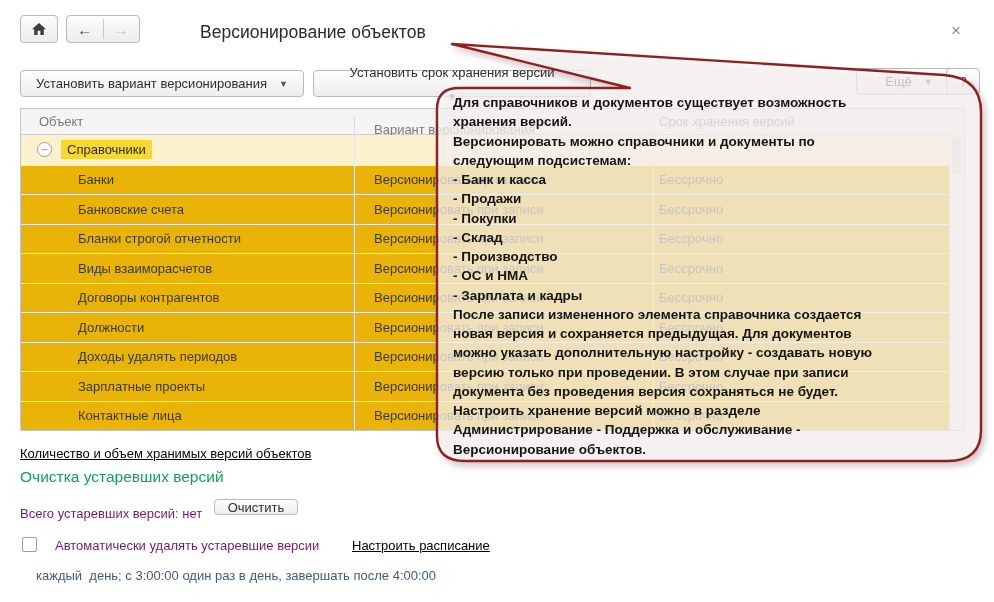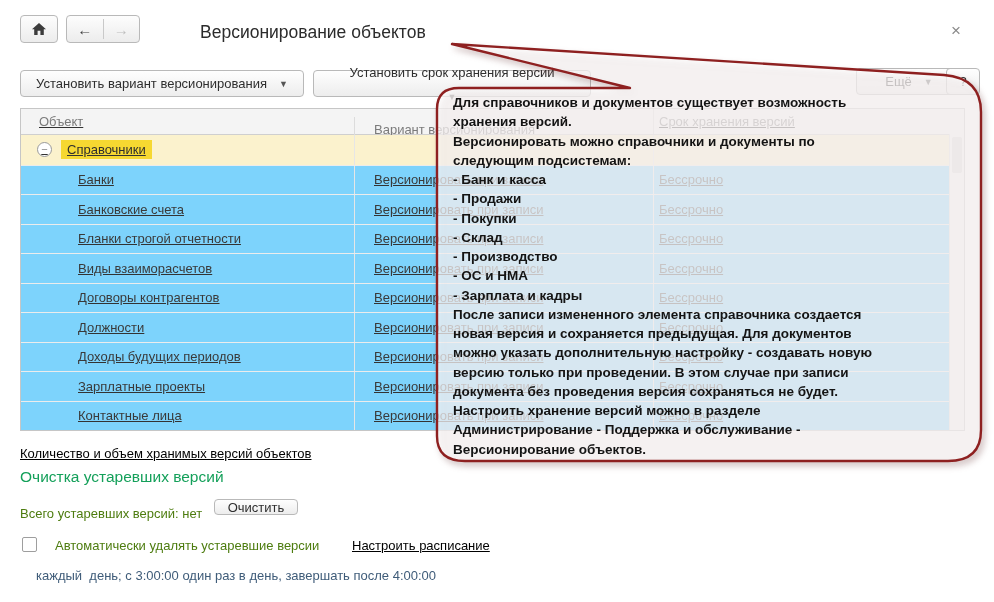--- a/index.html
+++ b/index.html
@@ -22,21 +22,21 @@
   #close-x{font-size:17px;color:#8a8a8a;cursor:pointer;line-height:1;}
   
   .cmd-btn{
     box-sizing:border-box;height:27px;border:1px solid #b9b9b9;border-radius:4px;
     background:linear-gradient(#fefefe,#ededed);display:flex;align-items:center;
     font-size:13px;color:#2e2e2e;padding:0 10px;cursor:pointer;justify-content:center;gap:12px;
   }
   .dd-arrow{font-size:9px;color:#555;}
   
   #obj-table{
-    box-sizing:border-box;border:1px solid #c6c6c6;background:#7dd3fc;text-decoration:underline;
+    box-sizing:border-box;border:1px solid #c6c6c6;background:#eab308;
   }
   .thead{display:flex;height:25px;background:#f4f4f4;border-bottom:1px solid #cfcfcf;
     font-size:13px;color:#7b7b7b;align-items:center;}
   .th{box-sizing:border-box;height:100%;display:flex;align-items:center;}
   .th1{width:333px;padding-left:18px;}
   .th2{width:299px;padding-left:19px;border-left:1px solid #dcdcdc;margin-top:16px;}
   .th3{width:297px;padding-left:5px;border-left:1px solid #dcdcdc;}
   .trow{display:flex;height:29.5px;box-sizing:border-box;border-top:1px solid #ececec;
     font-size:13px;color:#3a3a3a;align-items:stretch;cursor:default;}
   .trow:first-child{border-top:none;}
@@ -49,21 +49,21 @@
   .group-label{background:#f6d831;padding:2px 6px;color:#2e2e2e;}
   .expander{width:13px;height:13px;border:1px solid #9a9a9a;border-radius:50%;
     display:inline-flex;align-items:center;justify-content:center;color:#8a8a8a;
     font-size:11px;line-height:1;background:#fff;flex:none;}
   #v-scrollbar{background:#f5f5f5;border-left:1px solid #e0e0e0;}
   #v-scroll-thumb{position:absolute;left:1.5px;top:3px;width:10px;height:36px;background:#d9d9d9;border-radius:2px;cursor:pointer;}
   
   .link{text-decoration:underline;cursor:pointer;font-size:13px;}
   .link-blue{color:#000000;}
   #section-title{font-size:15.5px;color:#14a05a;}
-  .plain-label{font-size:13px;color:#4d7c0f;}
+  .plain-label{font-size:13px;color:#701a75;}
   #clear-btn{width:84px;}
   #auto-delete-checkbox{width:15px;height:15px;border:1px solid #9e9e9e;border-radius:2px;background:#fff;cursor:pointer;box-sizing:border-box;}
   #schedule-text{font-size:13px;color:#3f5c79;white-space:pre-wrap;margin-left:16px;}
   
   #tooltip-svg{pointer-events:none;}
   #tooltip-text{
     width:512px;font-size:13.5px;line-height:19.25px;font-weight:bold;color:#141414;
     white-space:pre-line;pointer-events:none;
   }
   svg{display:block;}
@@ -148,21 +148,21 @@
           <div class="td td1">Договоры контрагентов</div>
           <div class="td td2">Версионировать при записи</div>
           <div class="td td3">Бессрочно</div>
         </div>
         <div class="trow">
           <div class="td td1">Должности</div>
           <div class="td td2">Версионировать при записи</div>
           <div class="td td3">Бессрочно</div>
         </div>
         <div class="trow">
-          <div class="td td1">Доходы будущих периодов</div>
+          <div class="td td1">Доходы удалять периодов</div>
           <div class="td td2">Версионировать при записи</div>
           <div class="td td3">Бессрочно</div>
         </div>
         <div class="trow">
           <div class="td td1">Зарплатные проекты</div>
           <div class="td td2">Версионировать при записи</div>
           <div class="td td3">Бессрочно</div>
         </div>
         <div class="trow">
           <div class="td td1">Контактные лица</div>

